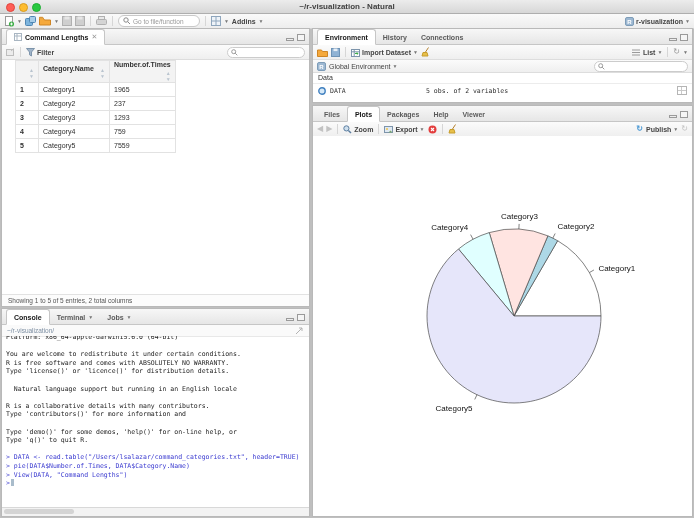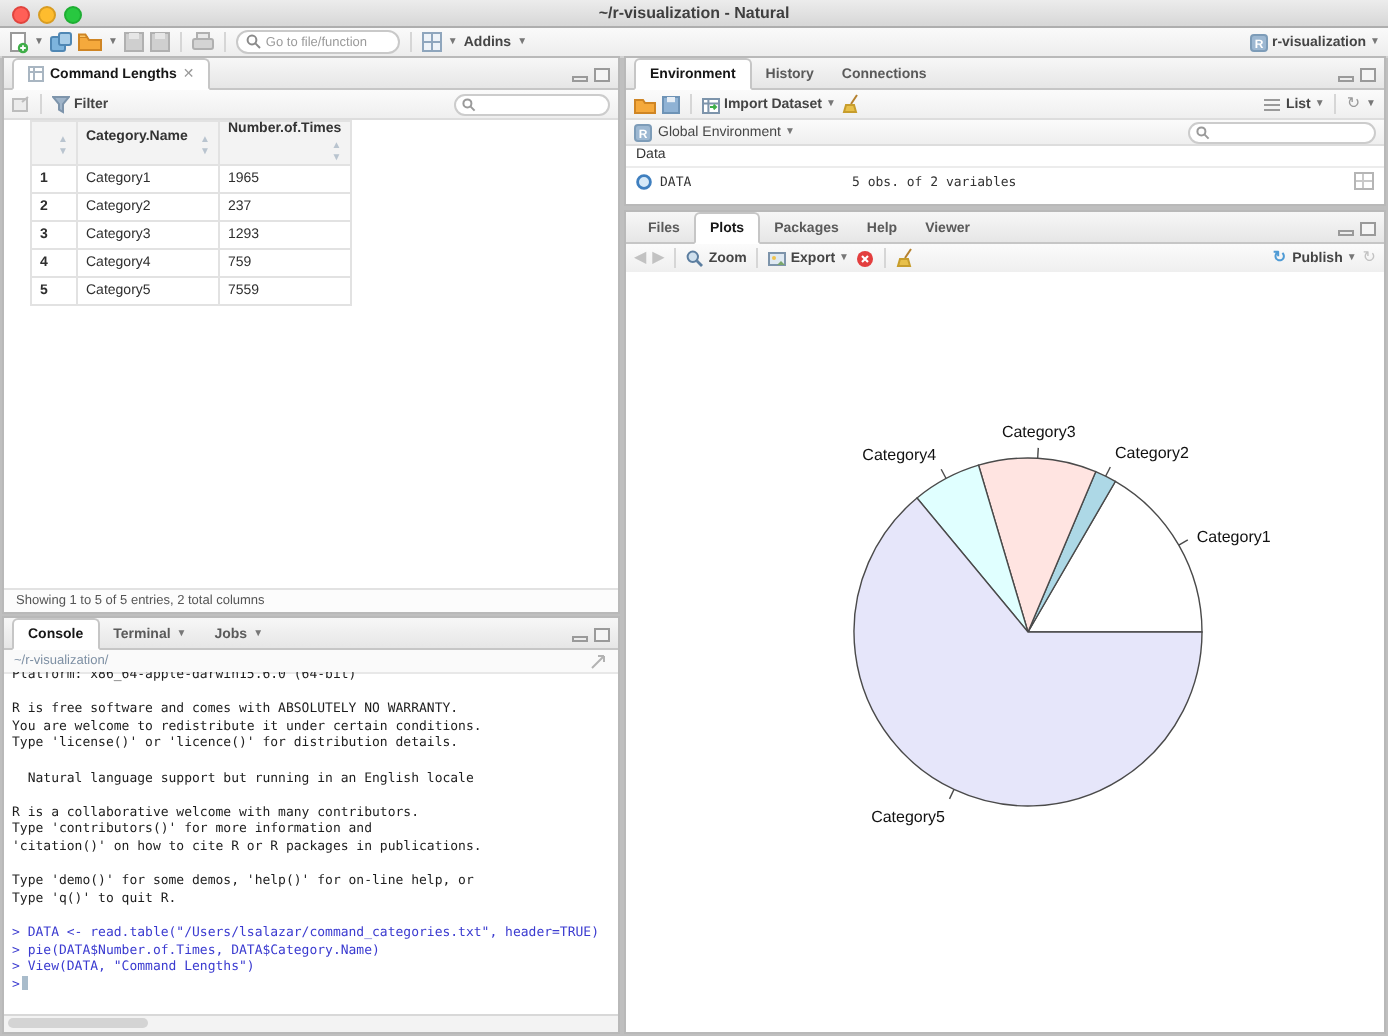--- a/index.html
+++ b/index.html
@@ -268,29 +268,28 @@
         <svg width="9" height="8">
             <path d="M1 7L7 1M7 1h-3M7 1v3" stroke="#b3b3b3" fill="none"></path>
           </svg>
       </span>
     </span>
   </div>
   <div class="console-body">
     <div class="console-lines">
       <div class="cline">Platform: x86_64-apple-darwin15.6.0 (64-bit)</div>
       <div class="cline"></div>
+      <div class="cline">You are welcome to redistribute it under certain conditions.</div>
       <div class="cline">R is free software and comes with ABSOLUTELY NO WARRANTY.</div>
-      <div class="cline">You are welcome to redistribute it under certain conditions.</div>
       <div class="cline">Type 'license()' or 'licence()' for distribution details.</div>
       <div class="cline"></div>
       <div class="cline">  Natural language support but running in an English locale</div>
       <div class="cline"></div>
-      <div class="cline">R is a collaborative welcome with many contributors.</div>
+      <div class="cline">R is a collaborative details with many contributors.</div>
       <div class="cline">Type 'contributors()' for more information and</div>
-      <div class="cline">'citation()' on how to cite R or R packages in publications.</div>
       <div class="cline"></div>
       <div class="cline">Type 'demo()' for some demos, 'help()' for on-line help, or</div>
       <div class="cline">Type 'q()' to quit R.</div>
       <div class="cline"></div>
       <div class="cline in">&gt; DATA &lt;- read.table("/Users/lsalazar/command_categories.txt", header=TRUE)</div>
       <div class="cline in">&gt; pie(DATA$Number.of.Times, DATA$Category.Name)</div>
       <div class="cline in">&gt; View(DATA, "Command Lengths")</div>
       <div class="cline in"><span>&gt;</span><span class="cursor"></span></div>
     </div>
   </div>

